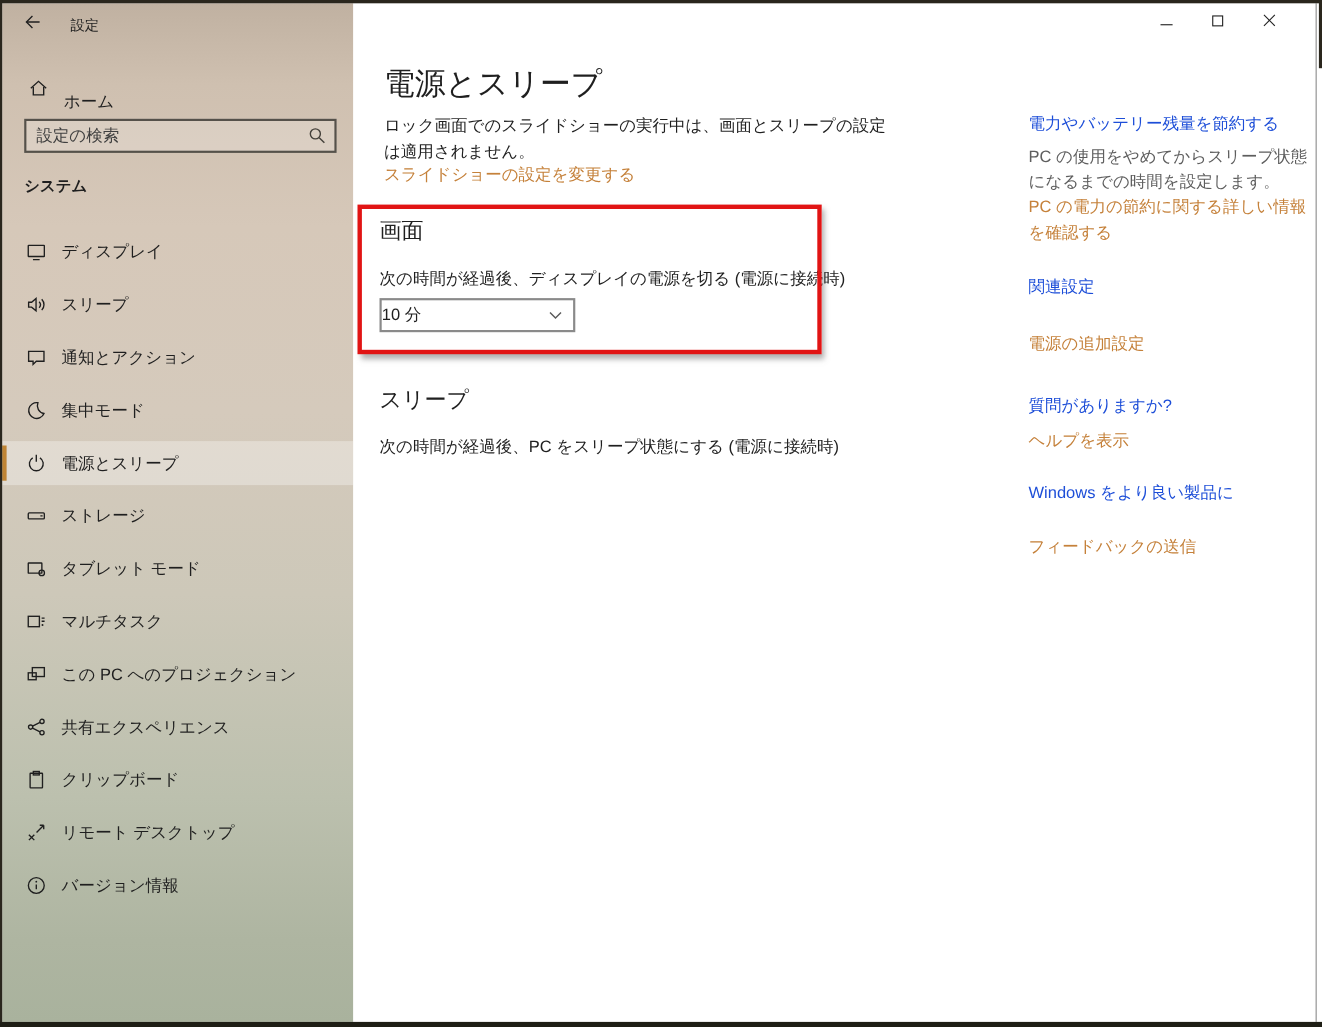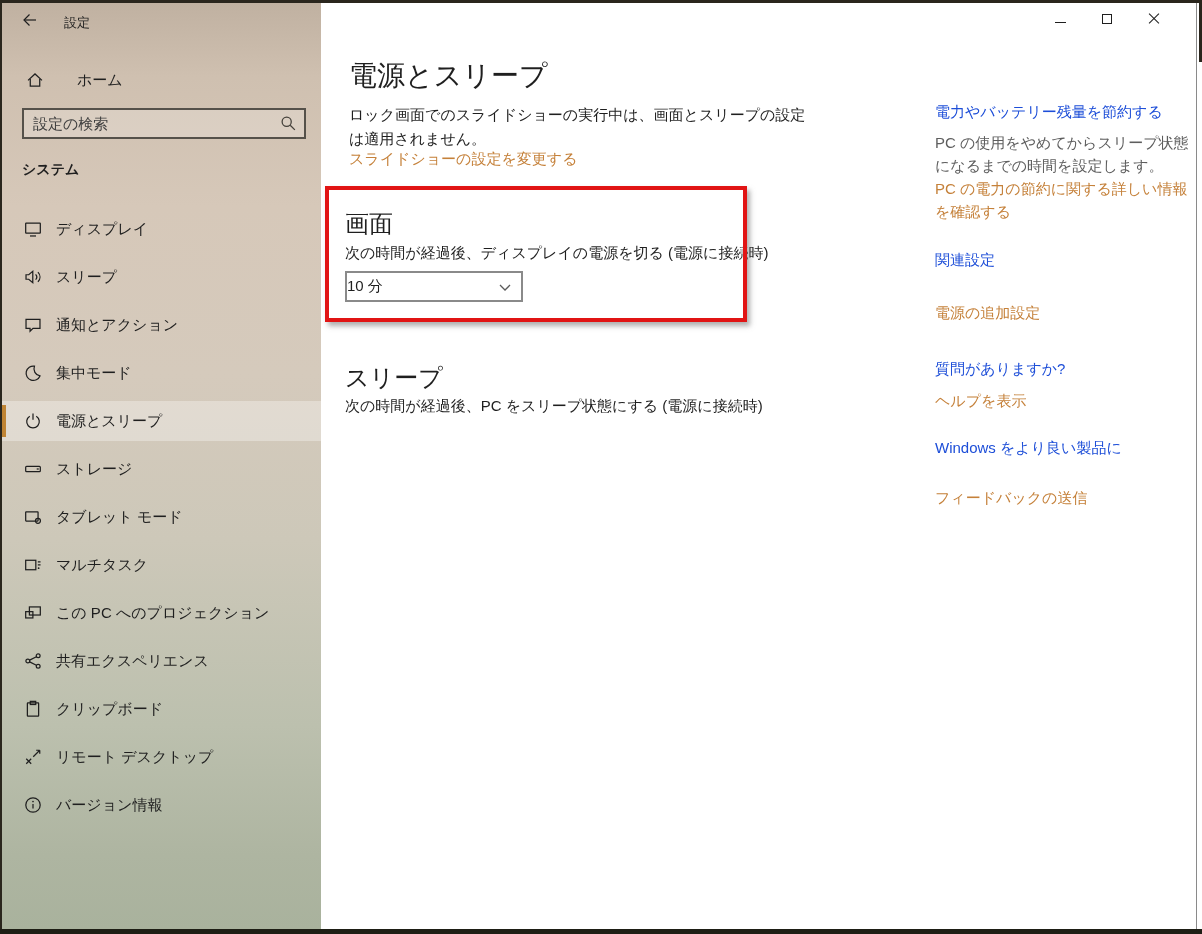--- a/index.html
+++ b/index.html
@@ -21,21 +21,21 @@
     position:absolute; left:2px; top:3px; width:319px; height:926px;
     background:linear-gradient(180deg,
       #c0b1a1 0%, #cfc0b0 8%, #d6c8b9 22%, #d5cabc 40%,
       #cdc8b9 58%, #bcc0ae 78%, #aeb5a1 92%, #a9b29d 100%);
     z-index:10;
   }
   .titlebar-back { position:absolute; left:14px; top:7px; width:28px; height:24px; display:flex; align-items:center; justify-content:center; }
   .app-title { position:absolute; left:62px; top:11px; font-size:13px; }
   .home-row { position:absolute; left:0; top:60px; width:319px; height:34px; }
   .home-row .nav-icon { left:24px; top:8px; }
-  .home-row .nav-label { left:56px; top:8px;margin-left:19px; }
+  .home-row .nav-label { left:56px; top:20px; }
   .searchbox {
     position:absolute; left:20px; top:105px; width:284px; height:31px;
     border:2px solid #55514a; background:rgba(255,255,255,0.20);
   }
   .searchbox input {
     width:100%; height:100%; border:none; background:transparent; outline:none;
     font-family:inherit; font-size:15px; color:#2c2c2c; padding:0 32px 0 9px;
   }
   .searchbox input::placeholder { color:#3f3f3f; opacity:1; }
   .search-glyph { position:absolute; right:7px; top:5px; }
@@ -61,21 +61,21 @@
   .glyph-close { position:relative; width:12px; height:12px; display:block; }
   .glyph-close::before,.glyph-close::after{
     content:""; position:absolute; left:-1px; top:5px; width:14px; height:1px; background:#1f1f1f;
   }
   .glyph-close::before{ transform:rotate(45deg);} .glyph-close::after{ transform:rotate(-45deg);}
 
   .page-title { position:absolute; left:28px; top:54px; font-size:28px; font-weight:300; }
   .intro { position:absolute; left:28px; top:100px; width:460px; font-size:15px; line-height:24px; }
   .link { color:#c5813a; cursor:pointer; font-size:15px; }
   .lnk-slideshow { position:absolute; left:28px; top:147px; }
-  .sec-h { position:absolute; font-size:24px; font-weight:400;margin-top:12px; }
+  .sec-h { position:absolute; font-size:20px; font-weight:400; }
   .sec-screen-h { left:24px; top:193px; }
   .sec-sleep-h  { left:24px; top:347px; }
   .field-label { position:absolute; font-size:15px; white-space:nowrap; }
   .lbl-screen { left:24px; top:241px; }
   .lbl-sleep  { left:24px; top:394px; }
   .dropdown {
     position:absolute; left:24px; width:178px; height:31px;
     border:2px solid #8a8a8a; background:#fff; display:flex; align-items:center;
     padding:0 10px 0 0; cursor:default;
   }

